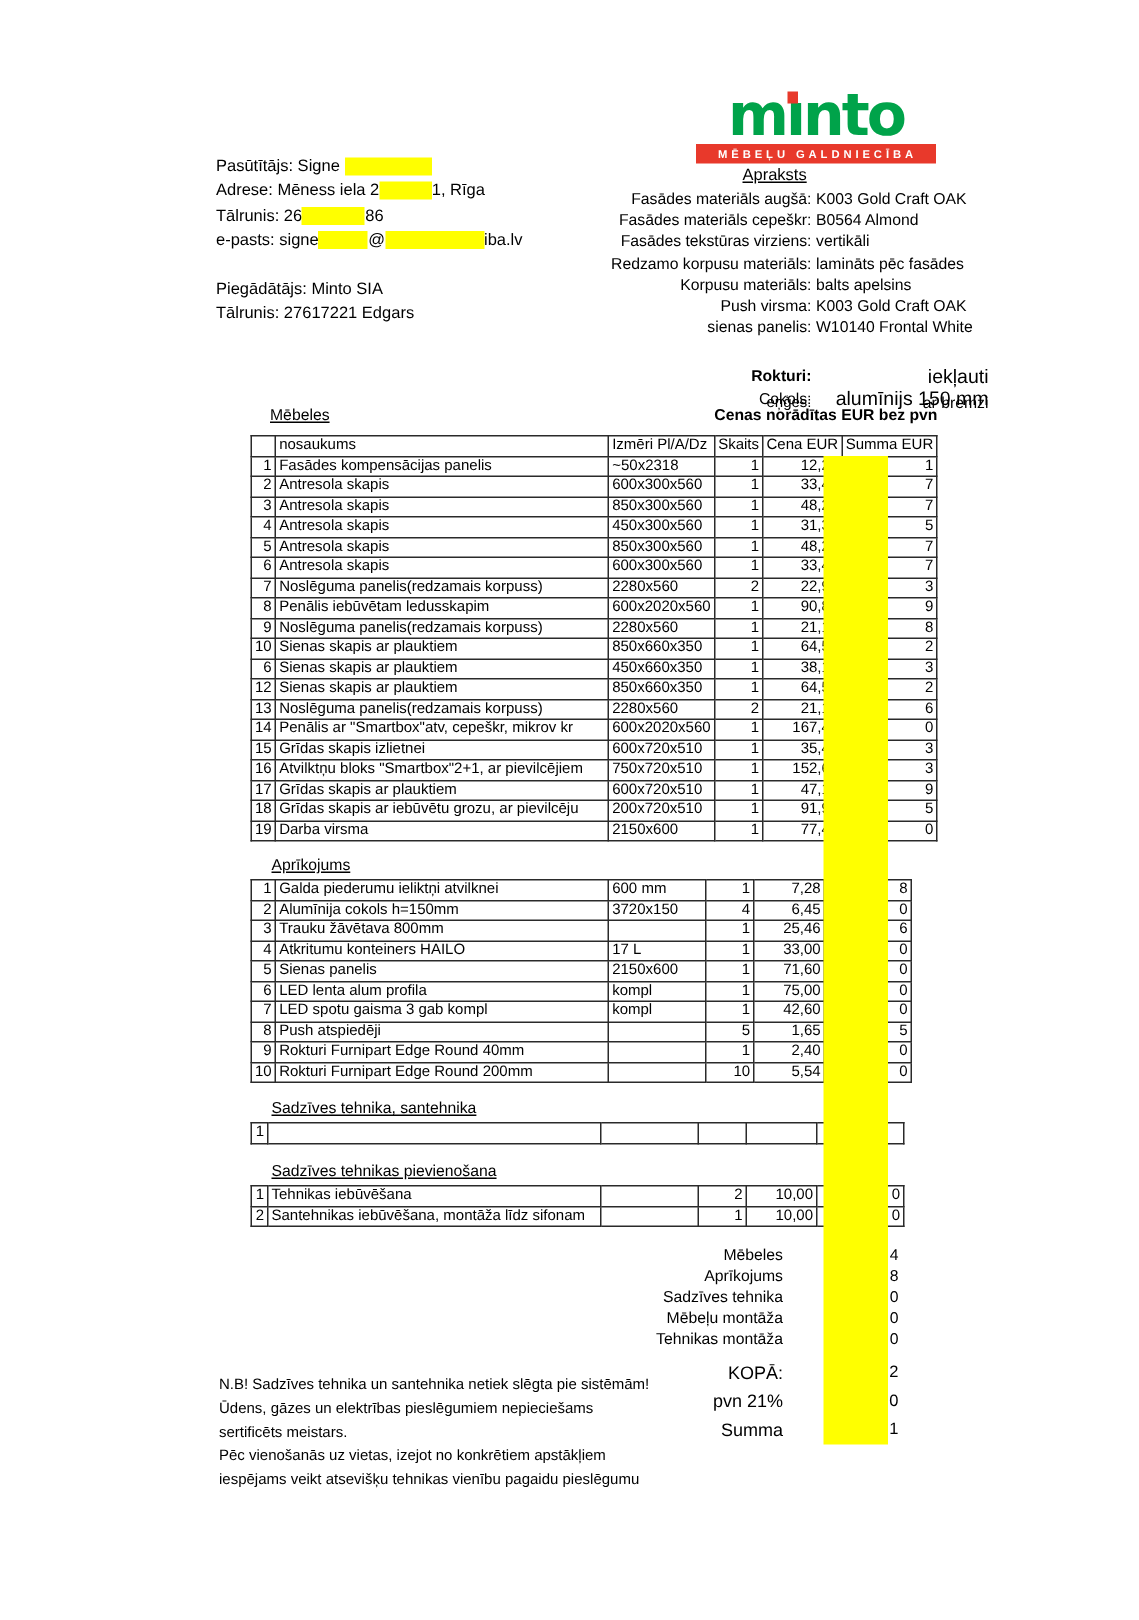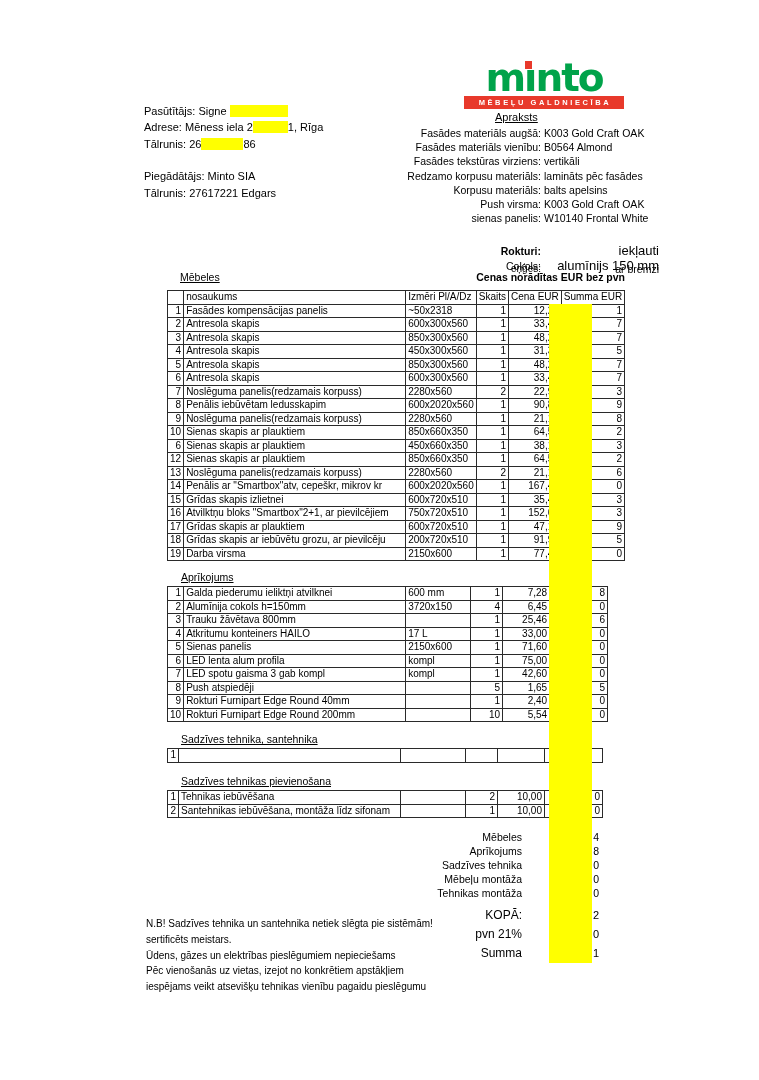--- a/index.html
+++ b/index.html
@@ -66,30 +66,31 @@
 
   <div class="logo">
     <div class="logo-word"><span>m</span><span class="logo-i">ı<span class="dot"></span></span><span>nto</span></div>
     <div class="logo-banner">MĒBEĻU GALDNIECĪBA</div>
   </div>
 
   <div class="contact">
       <div><span>Pasūtītājs: Signe </span><span class="redact" style="width: 58px;"></span></div>
       <div><span>Adrese: Mēness iela 2</span><span class="redact" style="width: 35px;"></span><span>1, Rīga</span></div>
       <div><span>Tālrunis: 26</span><span class="redact" style="width: 42px;"></span><span>86</span></div>
+      <div><span>e-pasts: signe</span><span class="redact" style="width: 33px;"></span><span>@</span><span class="redact" style="width: 66px;"></span><span>iba.lv</span></div>
       <div class="gap"></div>
       <div><span>Piegādātājs: Minto SIA</span></div>
       <div><span>Tālrunis: 27617221 Edgars</span></div>
     </div>
 
   <div class="apr-title">Apraksts</div>
   <div class="apr-grid">
       <div class="lab">Fasādes materiāls augšā:</div>
       <div class="val">K003 Gold Craft OAK</div>
-      <div class="lab">Fasādes materiāls vienību:</div>
+      <div class="lab">Fasādes materiāls cepeškr:</div>
       <div class="val">B0564 Almond</div>
       <div class="lab">Fasādes tekstūras virziens:</div>
       <div class="val">vertikāli</div>
       <div class="lab">Redzamo korpusu materiāls:</div>
       <div class="val">lamināts pēc fasādes</div>
       <div class="lab">Korpusu materiāls:</div>
       <div class="val">balts apelsins</div>
       <div class="lab">Push virsma:</div>
       <div class="val">K003 Gold Craft OAK</div>
       <div class="lab">sienas panelis:</div>
@@ -441,19 +442,19 @@
   <div class="totals">
       <div class="tot-row"><span class="lab">KOPĀ:</span><span class="digit">2</span></div>
       <div class="tot-row"><span class="lab">pvn 21%</span><span class="digit">0</span></div>
       <div class="tot-row"><span class="lab">Summa</span><span class="digit">1</span></div>
     </div>
 
   <div class="strip"></div>
 
   <div class="notes">
       <div>N.B! Sadzīves tehnika un santehnika netiek slēgta pie sistēmām!</div>
+      <div>Ūdens, gāzes un elektrības pieslēgumiem nepieciešams</div>
       <div>sertificēts meistars.</div>
-      <div>Ūdens, gāzes un elektrības pieslēgumiem nepieciešams</div>
       <div>Pēc vienošanās uz vietas, izejot no konkrētiem apstākļiem</div>
       <div>iespējams veikt atsevišķu tehnikas vienību pagaidu pieslēgumu</div>
     </div>
 
 </div>
 
 </body></html>

